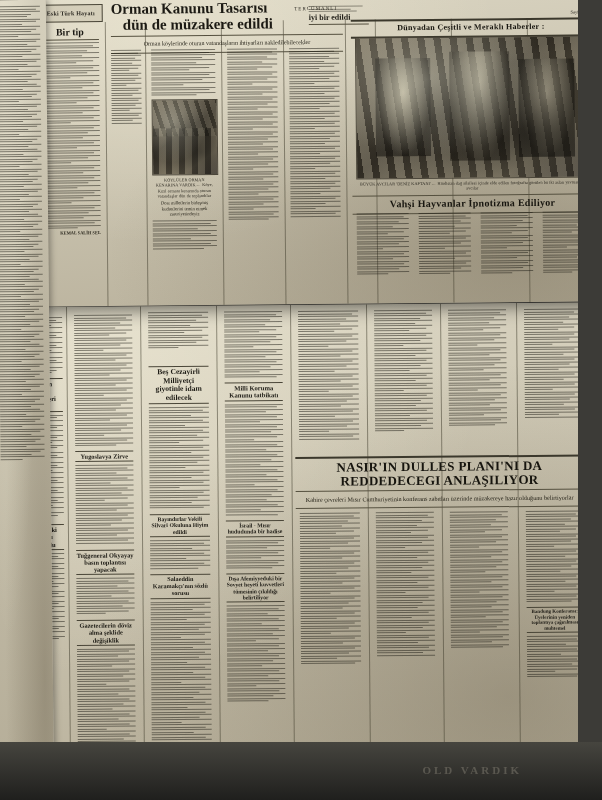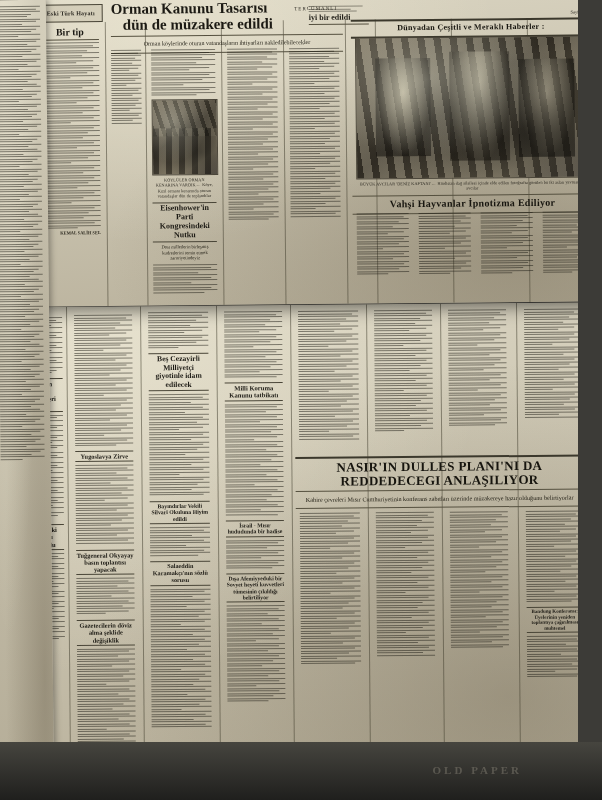--- a/index.html
+++ b/index.html
@@ -492,21 +492,21 @@
           <i class="s100"></i>
           <i class="s90"></i>
           <i class="s60"></i>
           <i class="s100"></i>
           <i class="s90"></i>
           <i class="s100"></i>
           <i class="s80"></i>
           <i class="s100"></i>
           <i class="s50"></i>
       </div>
-      <div class="boxhead" style="margin-top:5px;">
+      <div class="boxhead" style="margin-top:18px;">
         <div class="subhead" style="font-size:7.6px;">Beş Cezayirli Milliyetçi giyotinle idam edilecek</div>
       </div>
       <div class="txt" style="margin-top:3px;">
         <i class="s100"></i>
           <i class="s90"></i>
           <i class="s100"></i>
           <i class="s70"></i>
           <i class="s100"></i>
           <i class="s90"></i>
           <i class="s100"></i>
@@ -1402,24 +1402,20 @@
           <i class="s90"></i>
           <i class="s100"></i>
           <i class="s70"></i>
       </div>
 
       <div class="photo" style="margin-top:4px; width:100%; height:74px;">
         <div class="fig-trees"></div>
         <div class="fig-people"></div>
       </div>
       <div class="caption" style="margin-top:2px;">KÖYLÜLER ORMAN KENARINA VARDIK — Köye, Kızıl ormanı kenarında oturan vatandaşlar dün de toplandılar</div>
-      <div class="boxhead" style="margin-top:4px;">
-        <div class="subhead" style="font-size:8px;">Eisenhower'in Parti</div>
-        <div class="subhead" style="font-size:8px;">Kongresindeki Nutku</div>
-      </div>
       <div style="font-size:4.6px; text-align:center; color:#262319; line-height:1.25; margin-top:2px;">Dost milletlerin birleşmiş kudretlerini temin etmek zaruriyetindeyiz</div>
       <div class="txt" style="margin-top:3px;">
         <i class="s100"></i>
           <i class="s90"></i>
           <i class="s100"></i>
           <i class="s70"></i>
           <i class="s100"></i>
           <i class="s90"></i>
           <i class="s100"></i>
           <i class="s60"></i>
@@ -1908,14 +1904,14 @@
           <i class="s90"></i>
           <i class="s70"></i>
           <i class="s100"></i>
           <i class="s50"></i>
       </div>
     </div>
   </div>
 
   <div class="right-strip"></div>
   <div class="bottom-strip"></div>
-  <div class="dark-mark" style="right:80px; bottom:24px; font-size:11px;">OLD PAPER</div>
+  <div class="dark-mark" style="right:80px; bottom:24px; font-size:11px;">OLD VARDIK</div>
 </div>
 
 </body></html>

